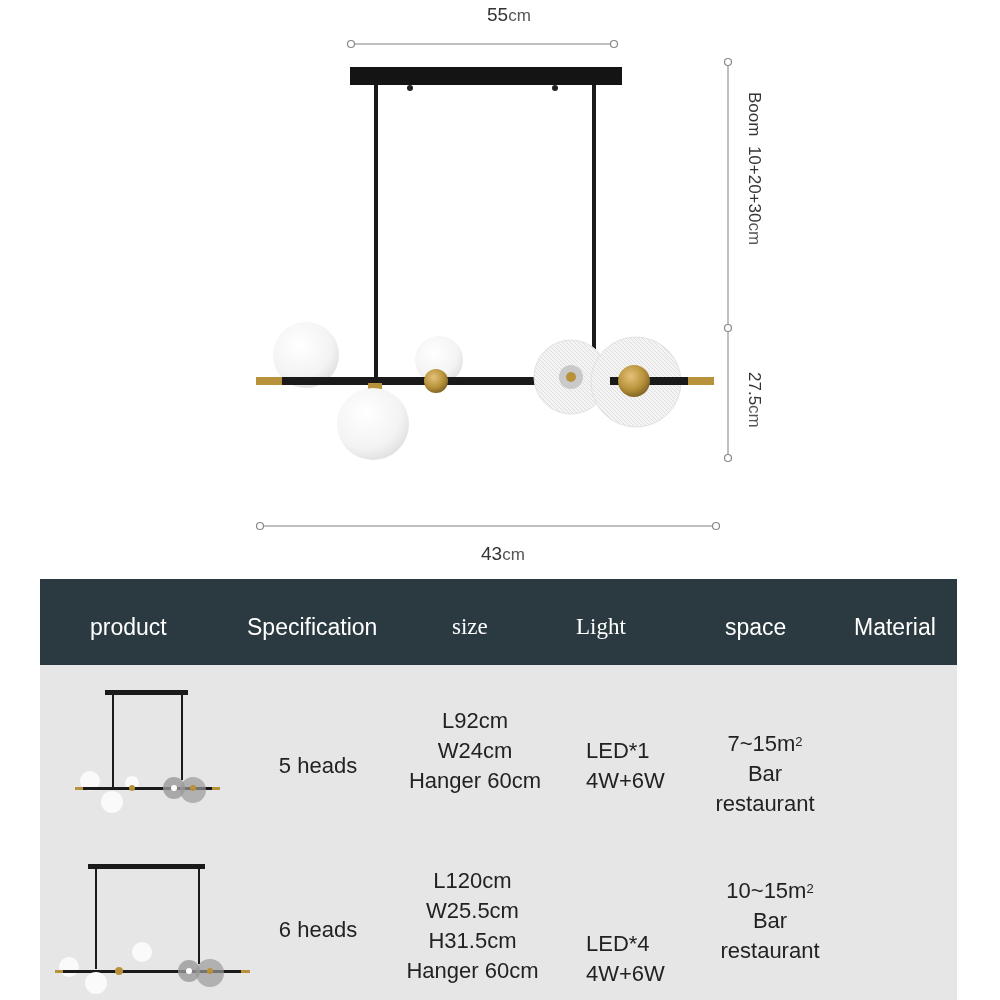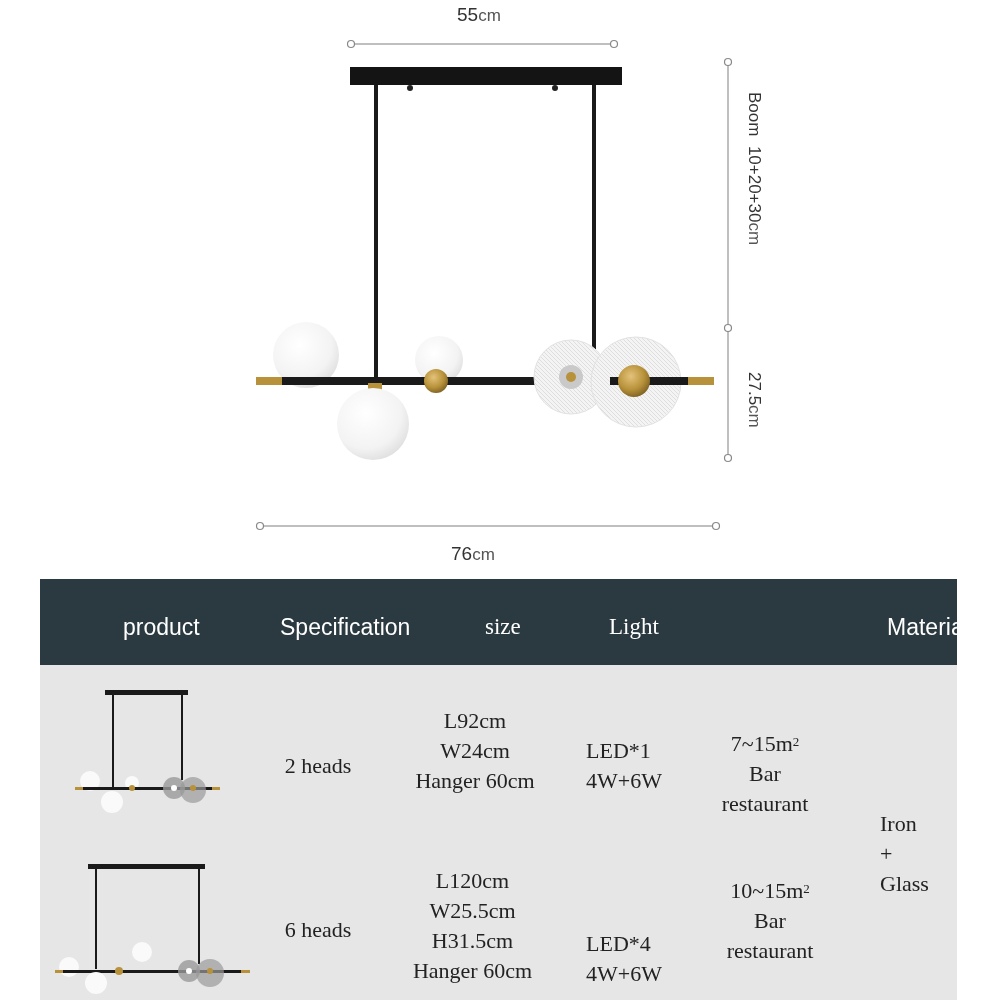--- a/index.html
+++ b/index.html
@@ -1,26 +1,26 @@
 <!DOCTYPE html>
 <html><head>
 <meta charset="utf-8">
 <style>
   html,body{margin:0;padding:0;background:#fff;}
   body{width:1000px;height:1000px;position:relative;overflow:hidden;font-family:"Liberation Sans",sans-serif;color:#222;}
   .abs{position:absolute;}
-  .dimtext{font-size:18px;color:#333;}
+  .dimtext{font-size:18px;color:#333;margin-left:30px;}
   .dimtext .num{font-size:19px;}
   .dimtext .unit{font-size:17px;color:#555;}
   .vtext{writing-mode:vertical-rl;font-size:17px;color:#333;white-space:nowrap;}
   .vtext .unit{color:#555;}
   .table{position:absolute;left:40px;top:579px;width:917px;height:421px;background:#e6e6e6;}
   .thead{position:absolute;left:0;top:0;width:917px;height:86px;background:#2b3a40;}
-  .th{position:absolute;top:0;height:86px;line-height:96px;color:#fff;font-size:23px;white-space:nowrap;margin-left:33px;}
-  .cell{position:absolute;text-align:center;font-size:22px;color:#222;line-height:30px;white-space:nowrap;font-family:Liberation Serif, serif;}
+  .th{position:absolute;top:0;height:86px;line-height:96px;color:#fff;font-size:23px;white-space:nowrap;}
+  .cell{position:absolute;text-align:center;font-size:22px;color:#222;line-height:30px;white-space:nowrap;}
   .cell.left{text-align:left;}
   sup{font-size:13px;vertical-align:top;position:relative;top:-2px;}
 </style>
 </head>
 <body>
 
 <div class="abs dimtext" style="left:457px;top:4px;">
   <span class="num">55</span><span class="unit">cm</span>
 </div>
 <svg class="abs" style="left:0;top:0;" width="1000" height="570">
@@ -86,70 +86,66 @@
 </svg>
 
 <div class="abs vtext" style="left:744px;top:92px;">
   <span>Boom</span>&nbsp;&nbsp;<span>10+20+30</span><span class="unit">cm</span>
 </div>
 <div class="abs vtext" style="left:744px;top:372px;">
   <span>27.5</span><span class="unit">cm</span>
 </div>
 
 <div class="abs dimtext" style="left:451px;top:543px;">
-  <span class="num">76</span><span class="unit">cm</span>
+  <span class="num">43</span><span class="unit">cm</span>
 </div>
 
 <div class="table">
   <div class="thead">
     <div class="th" style="left:50px;">product</div>
     <div class="th" style="left:207px;">Specification</div>
     <div class="th" style="left:412px;font-family:Liberation Serif, serif;">size</div>
     <div class="th" style="left:536px;font-family:Liberation Serif, serif;">Light</div>
+    <div class="th" style="left:685px;">space</div>
     <div class="th" style="left:814px;text-align:right;">Material</div>
   </div>
 
   <svg class="abs" style="left:30px;top:105px;" width="160" height="130">
     <rect x="35" y="6" width="83" height="5" fill="#1a1a1a"></rect>
     <rect x="42" y="11" width="2" height="95" fill="#1a1a1a"></rect>
     <rect x="111" y="11" width="2" height="85" fill="#1a1a1a"></rect>
     <circle cx="20" cy="97" r="10" fill="#fafafa"></circle>
     <circle cx="62" cy="99" r="7" fill="#fafafa"></circle>
     <rect x="5" y="103" width="145" height="3" fill="#1a1a1a"></rect>
     <rect x="5" y="103" width="8" height="3" fill="#b8923a"></rect>
     <rect x="142" y="103" width="8" height="3" fill="#b8923a"></rect>
     <circle cx="62" cy="104" r="3" fill="#b8923a"></circle>
     <circle cx="42" cy="118" r="11" fill="#fafafa"></circle>
     <circle cx="104" cy="104" r="11" fill="#9a9a9a" opacity="0.8"></circle>
     <circle cx="104" cy="104" r="3" fill="#fff"></circle>
     <circle cx="123" cy="106" r="13" fill="#9a9a9a" opacity="0.7"></circle>
     <circle cx="123" cy="104" r="3" fill="#b8923a"></circle>
   </svg>
 
-  <div class="cell" style="left:218px;top:172px;width:120px;">2 heads</div>
+  <div class="cell" style="left:218px;top:172px;width:120px;">5 heads</div>
   <div class="cell" style="left:345px;top:127px;width:180px;">
     <div>L92cm</div>
     <div>W24cm</div>
     <div>Hanger 60cm</div>
   </div>
   <div class="cell left" style="left:546px;top:157px;">
     <div>LED*1</div>
     <div>4W+6W</div>
   </div>
   <div class="cell" style="left:655px;top:150px;width:140px;">
     <div><span>7~15m</span><sup>2</sup></div>
     <div>Bar</div>
     <div>restaurant</div>
   </div>
 
-  <div class="cell left" style="left:840px;top:230px;">
-    <div>Iron</div>
-    <div>+</div>
-    <div>Glass</div>
-  </div>
 
   <svg class="abs" style="left:5px;top:278px;" width="210" height="140">
     <rect x="43" y="7" width="117" height="5" fill="#1a1a1a"></rect>
     <rect x="50" y="12" width="2" height="100" fill="#1a1a1a"></rect>
     <rect x="153" y="12" width="2" height="95" fill="#1a1a1a"></rect>
     <circle cx="24" cy="110" r="10" fill="#fafafa"></circle>
     <circle cx="97" cy="95" r="10" fill="#fafafa"></circle>
     <rect x="10" y="113" width="195" height="3" fill="#1a1a1a"></rect>
     <rect x="10" y="113" width="8" height="3" fill="#b8923a"></rect>
     <rect x="196" y="113" width="9" height="3" fill="#b8923a"></rect>

